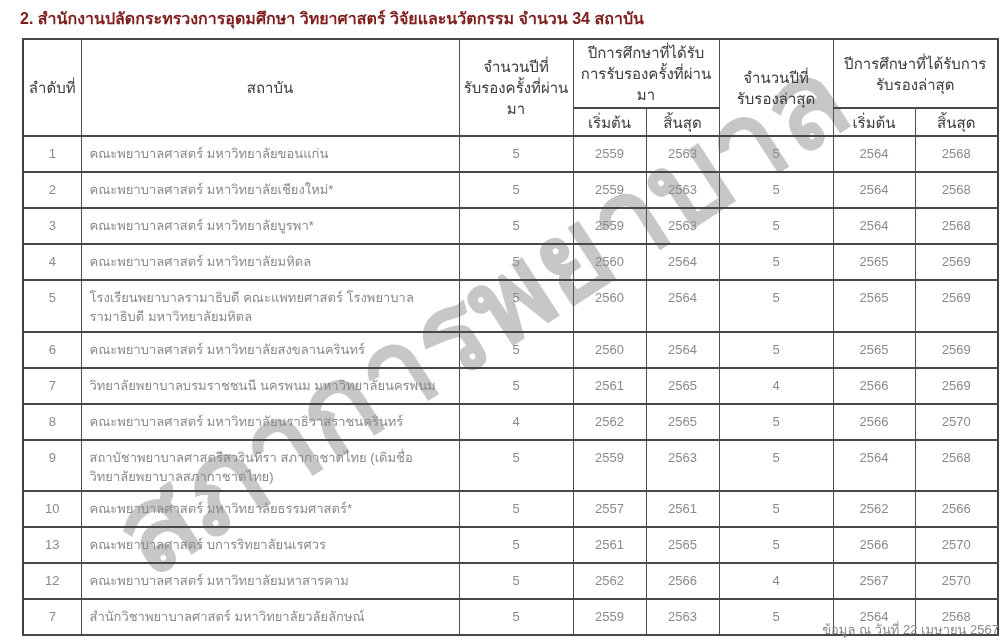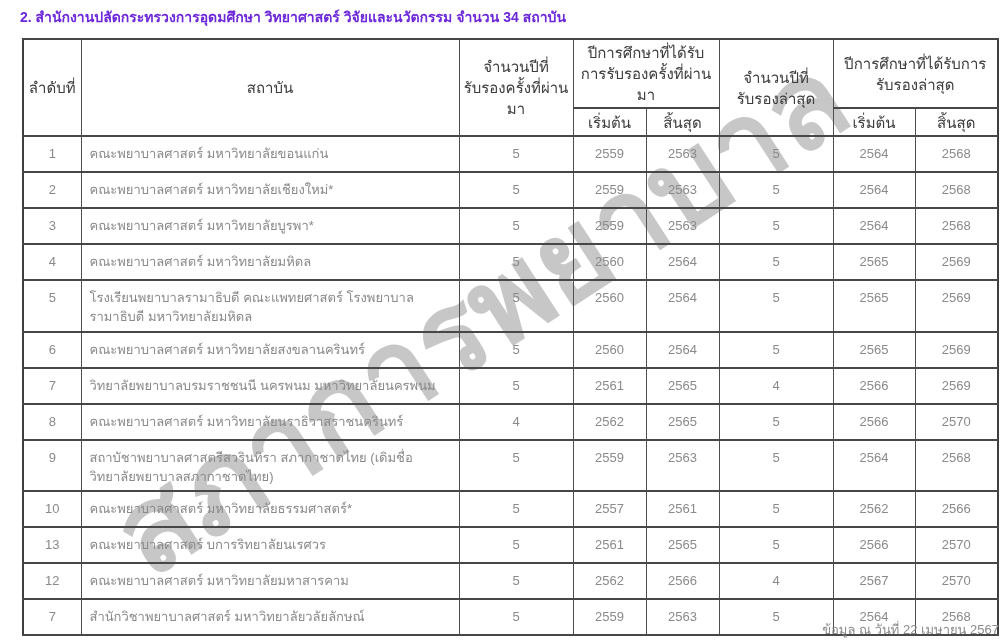--- a/index.html
+++ b/index.html
@@ -32,23 +32,23 @@
     color: #c7c7c7;
     white-space: nowrap;
     z-index: 0;
     pointer-events: none;
     user-select: none;
   }
   .title {
     position: absolute;
     left: 20px;
     top: 6px;
-    font-size: 14px;
+    font-size: 16px;
     font-weight: 600;
-    color: #6d28d9;
+    color: #7f1d1d;
     z-index: 2;
   }
   table.acc {
     position: absolute;
     left: 22px;
     top: 38px;
     width: 975px;
     border-collapse: collapse;
     table-layout: fixed;
     z-index: 1;

